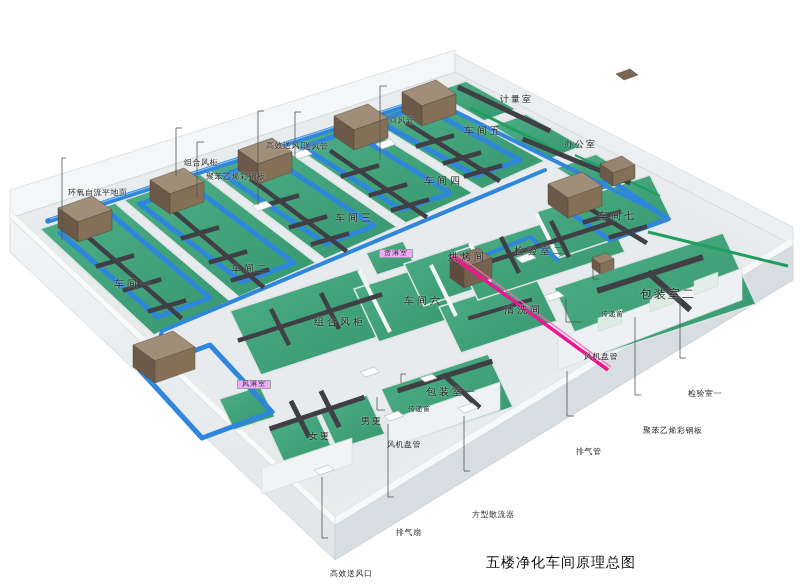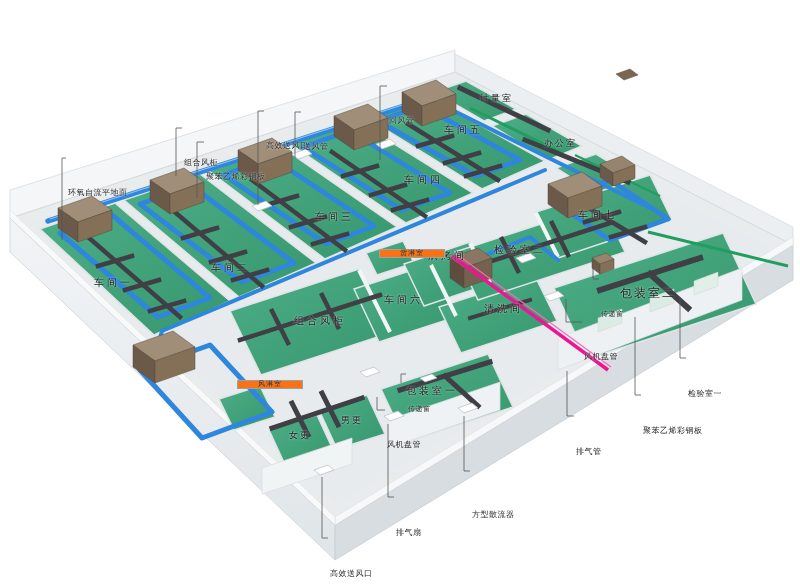--- a/index.html
+++ b/index.html
@@ -1,25 +1,25 @@
 <!DOCTYPE html>
 <html><head>
 <meta charset="utf-8">
 <style>
   html,body{margin:0;padding:0;background:#ffffff;}
   .scene{position:relative;width:800px;height:587px;background:#ffffff;overflow:hidden;
          font-family:"DejaVu Sans","Liberation Sans",sans-serif;}
   .scene svg{position:absolute;left:0;top:0;}
   .lab{position:absolute;white-space:nowrap;color:#1c1c1c;line-height:1;}
   .room{font-size:10px;letter-spacing:3px;color:#1a1a1a;
-        font-family:Liberation Mono, monospace;text-shadow:0 0 2px rgba(255,255,255,.85);}
+        font-family:Liberation Serif, serif;text-shadow:0 0 2px rgba(255,255,255,.85);margin-left:20px;}
   .room.lg{font-size:12px;letter-spacing:2px;}
   .room.sm{font-size:9px;letter-spacing:2px;}
-  .boxed{font-size:7px;letter-spacing:1px;background:#f97316;border:1px solid #9aa2a8;
-         padding:0 20px;color:#333;}
+  .boxed{font-size:7px;letter-spacing:1px;background:#f0abfc;border:1px solid #9aa2a8;
+         padding:0 4px;color:#333;}
   .callout{font-size:8px;letter-spacing:0.5px;color:#2a2a2a;text-shadow:0 0 2px rgba(255,255,255,.9);margin-top:35px;}
   .title-line{font-size:14px;letter-spacing:1px;color:#0d0d0d;
         font-family:"Liberation Serif","DejaVu Serif",serif;}
 </style>
 </head>
 <body>
 
 <div class="scene">
 
 <svg width="800" height="587" viewBox="0 0 800 587">
@@ -251,14 +251,15 @@
 <div class="lab callout" style="left:601px;top:276px;font-size:7px">传递窗</div>
 <div class="lab callout" style="left:408px;top:371px;font-size:7px">传递窗</div>
 <div class="lab callout" style="left:387px;top:406px">风机盘管</div>
 <div class="lab callout" style="left:472px;top:476px">方型散流器</div>
 <div class="lab callout" style="left:396px;top:494px">排气扇</div>
 <div class="lab callout" style="left:330px;top:535px">高效送风口</div>
 <div class="lab callout" style="left:576px;top:413px">排气管</div>
 <div class="lab callout" style="left:643px;top:392px">聚苯乙烯彩钢板</div>
 <div class="lab callout" style="left:688px;top:355px">检验室一</div>
 
+<div class="lab title-line" style="left:486px;top:556px">五楼净化车间原理总图</div>
 
 </div>
 
 </body></html>

